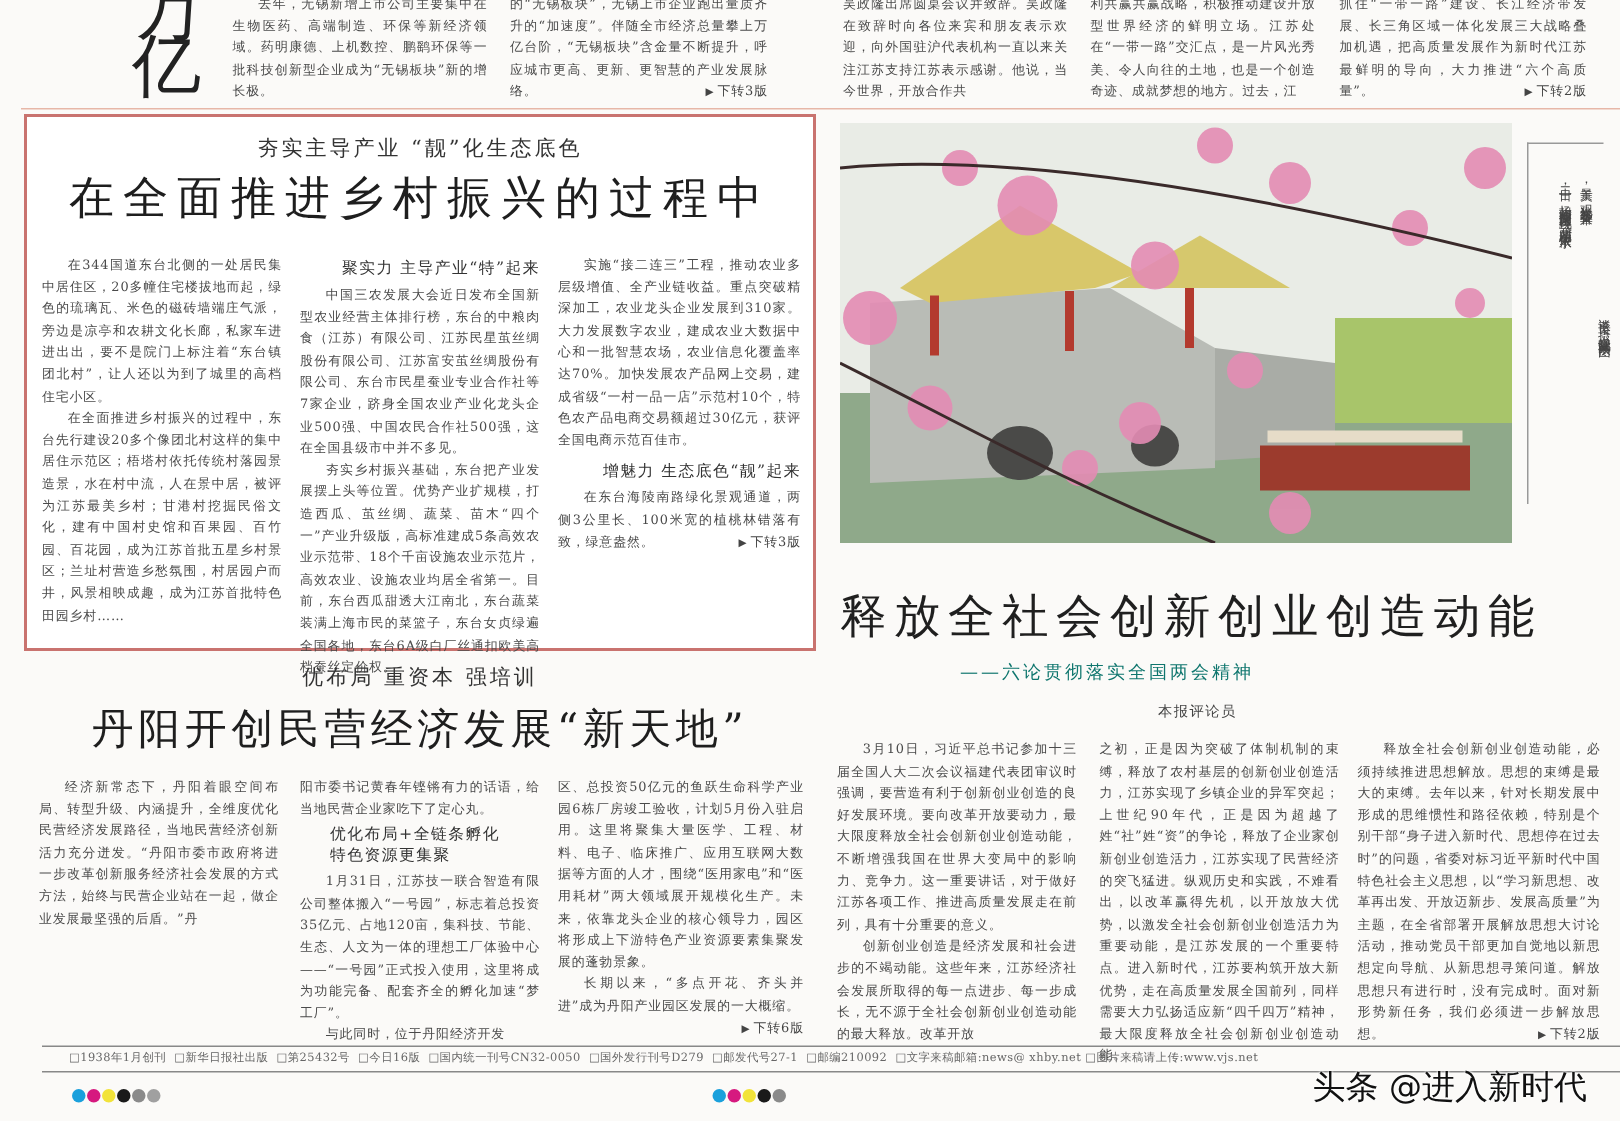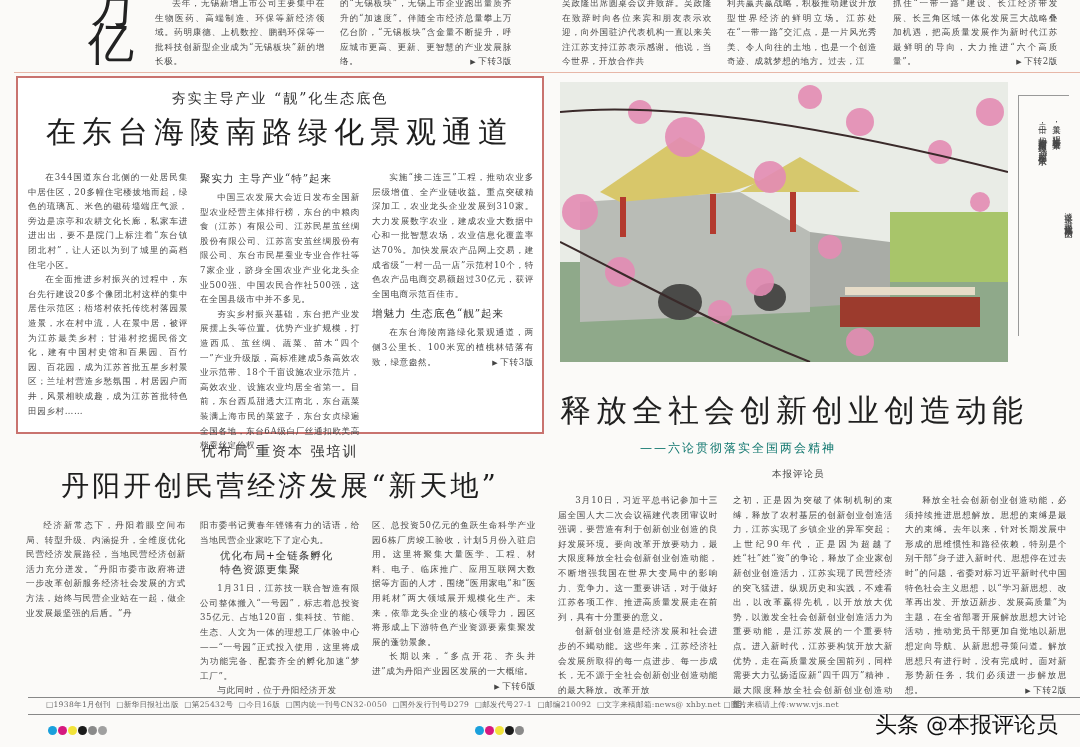--- a/index.html
+++ b/index.html
@@ -7,21 +7,21 @@
   .abs{position:absolute;}
   .body-text{font-size:8.6px;line-height:14.6px;color:#4a4a4a;text-align:justify;letter-spacing:0.6px;}
   .body-text p{margin:0;text-indent:2em;}
   .top-strip{top:0;left:0;width:1080px;height:70px;}
   .big-char{font-size:46px;color:#222;font-family:"DejaVu Serif",serif;line-height:1;}
   .cont{float:right;color:#444;}
   .cont::before{content:"▶";font-size:7px;margin-right:2px;}
   .red-box{left:16px;top:76px;width:528px;height:358px;border:2px solid #c9736f;box-sizing:border-box;background:#fff;}
   .kicker{font-size:14px;color:#333;text-align:center;letter-spacing:2px;}
   .headline{font-size:30px;color:#1e1e1e;text-align:center;letter-spacing:6px;font-family:"DejaVu Serif",serif;}
-  .subhead{font-size:10.5px;color:#333;text-align:left;letter-spacing:1px;margin:2px 0 4px;font-family:"DejaVu Serif",serif;}
+  .subhead{font-size:10.5px;color:#333;text-align:right;letter-spacing:1px;margin:2px 0 4px;font-family:"DejaVu Serif",serif;}
   .col{position:absolute;}
   .photo{left:560px;top:82px;width:448px;height:280px;overflow:hidden;background:#dfe6df;}
   .caption{left:1018px;top:95px;width:50px;height:240px;border-left:1px solid #999;border-top:1px solid #999;}
   .vert{writing-mode:vertical-rl;font-size:8.5px;line-height:13px;color:#444;letter-spacing:1px;}
   .rhead{left:560px;top:390px;width:520px;font-size:31px;letter-spacing:5px;color:#1f1f1f;}
   .footer-line{left:28px;top:697px;width:1052px;height:1px;background:#888;}
   .footer-text{left:46px;top:700px;font-size:7.6px;color:#666;white-space:nowrap;letter-spacing:0.3px;}
   .footer-line2{left:28px;top:714px;width:1052px;height:1px;background:#888;}
   .dot{display:inline-block;width:9px;height:9px;border-radius:50%;margin-right:1px;}
   .watermark{right:22px;top:710px;font-size:22px;color:#111;font-family:"DejaVu Sans",sans-serif;text-shadow:0 0 2px #fff,0 0 2px #fff;}
@@ -37,21 +37,21 @@
     </div>
   <div class="abs body-text" style="left:340px;top:-4px;width:172px;"><span>的“无锡板块”，无锡上市企业跑出量质齐升的“加速度”。伴随全市经济总量攀上万亿台阶，“无锡板块”含金量不断提升，呼应城市更高、更新、更智慧的产业发展脉络。</span> <span class="cont">下转3版</span></div>
   <div class="abs body-text" style="left:562px;top:-4px;width:150px;"><span>吴政隆出席圆桌会议并致辞。吴政隆在致辞时向各位来宾和朋友表示欢迎，向外国驻沪代表机构一直以来关注江苏支持江苏表示感谢。他说，当今世界，开放合作共</span></div>
   <div class="abs body-text" style="left:727px;top:-4px;width:150px;"><span>利共赢共赢战略，积极推动建设开放型世界经济的鲜明立场。江苏处在“一带一路”交汇点，是一片风光秀美、令人向往的土地，也是一个创造奇迹、成就梦想的地方。过去，江</span></div>
   <div class="abs body-text" style="left:893px;top:-4px;width:165px;"><span>抓住“一带一路”建设、长江经济带发展、长三角区域一体化发展三大战略叠加机遇，把高质量发展作为新时代江苏最鲜明的导向，大力推进“六个高质量”。</span> <span class="cont">下转2版</span></div>
   <div class="abs" style="left:14px;top:72px;width:1066px;height:1px;background:#e7b7a8;"></div>
 </div>
 
 <div class="abs red-box">
   <div class="kicker" style="margin-top:12px;">夯实主导产业  “靓”化生态底色</div>
-  <div class="headline" style="margin-top:4px;">在东台海陵南路绿化景观通道</div>
+  <div class="headline" style="margin-top:4px;">在全面推进乡村振兴的过程中</div>
   <div class="col body-text" style="left:10px;top:92px;width:160px;">
     <p>在344国道东台北侧的一处居民集中居住区，20多幢住宅楼拔地而起，绿色的琉璃瓦、米色的磁砖墙端庄气派，旁边是凉亭和农耕文化长廊，私家车进进出出，要不是院门上标注着“东台镇团北村”，让人还以为到了城里的高档住宅小区。</p>
     <p>在全面推进乡村振兴的过程中，东台先行建设20多个像团北村这样的集中居住示范区；梧塔村依托传统村落园景造景，水在村中流，人在景中居，被评为江苏最美乡村；甘港村挖掘民俗文化，建有中国村史馆和百果园、百竹园、百花园，成为江苏首批五星乡村景区；兰址村营造乡愁氛围，村居园户而井，风景相映成趣，成为江苏首批特色田园乡村……</p>
   </div>
   <div class="col" style="left:182px;top:92px;width:160px;">
     <div class="subhead">聚实力  主导产业“特”起来</div>
     <div class="body-text">
       <p>中国三农发展大会近日发布全国新型农业经营主体排行榜，东台的中粮肉食（江苏）有限公司、江苏民星茧丝绸股份有限公司、江苏富安茧丝绸股份有限公司、东台市民星蚕业专业合作社等7家企业，跻身全国农业产业化龙头企业500强、中国农民合作社500强，这在全国县级市中并不多见。</p>
       <p>夯实乡村振兴基础，东台把产业发展摆上头等位置。优势产业扩规模，打造西瓜、茧丝绸、蔬菜、苗木“四个一”产业升级版，高标准建成5条高效农业示范带、18个千亩设施农业示范片，高效农业、设施农业均居全省第一。目前，东台西瓜甜透大江南北，东台蔬菜装满上海市民的菜篮子，东台女贞绿遍全国各地，东台6A级白厂丝通扣欧美高档蚕丝定价权。</p>
     </div>
@@ -154,13 +154,13 @@
   <span>□</span><span>1938年1月创刊</span>&nbsp;&nbsp;<span>□</span><span>新华日报社出版</span>&nbsp;&nbsp;<span>□</span><span>第25432号</span>&nbsp;&nbsp;<span>□</span><span>今日16版</span>&nbsp;&nbsp;<span>□</span><span>国内统一刊号CN32-0050</span>&nbsp;&nbsp;<span>□</span><span>国外发行刊号D279</span>&nbsp;&nbsp;<span>□</span><span>邮发代号27-1</span>&nbsp;&nbsp;<span>□</span><span>邮编210092</span>&nbsp;&nbsp;<span>□</span><span>文字来稿邮箱:news@ xhby.net</span>&nbsp;<span>□</span><span>图片来稿请上传:www.vjs.net</span>
 </div>
 <div class="abs footer-line2"></div>
 <div class="abs" style="left:48px;top:720px;">
   <span class="dot" style="background:#1aa0dc"></span><span class="dot" style="background:#d6197f"></span><span class="dot" style="background:#f2e33a"></span><span class="dot" style="background:#1a1a1a"></span><span class="dot" style="background:#8a8a8a"></span><span class="dot" style="background:#a0a0a0"></span>
 </div>
 <div class="abs" style="left:475px;top:720px;">
   <span class="dot" style="background:#1aa0dc"></span><span class="dot" style="background:#d6197f"></span><span class="dot" style="background:#f2e33a"></span><span class="dot" style="background:#1a1a1a"></span><span class="dot" style="background:#8a8a8a"></span>
 </div>
 
-<div class="abs watermark">头条 @本报评论员</div>
+<div class="abs watermark">头条 @进入新时代</div>
 
 </body></html>

